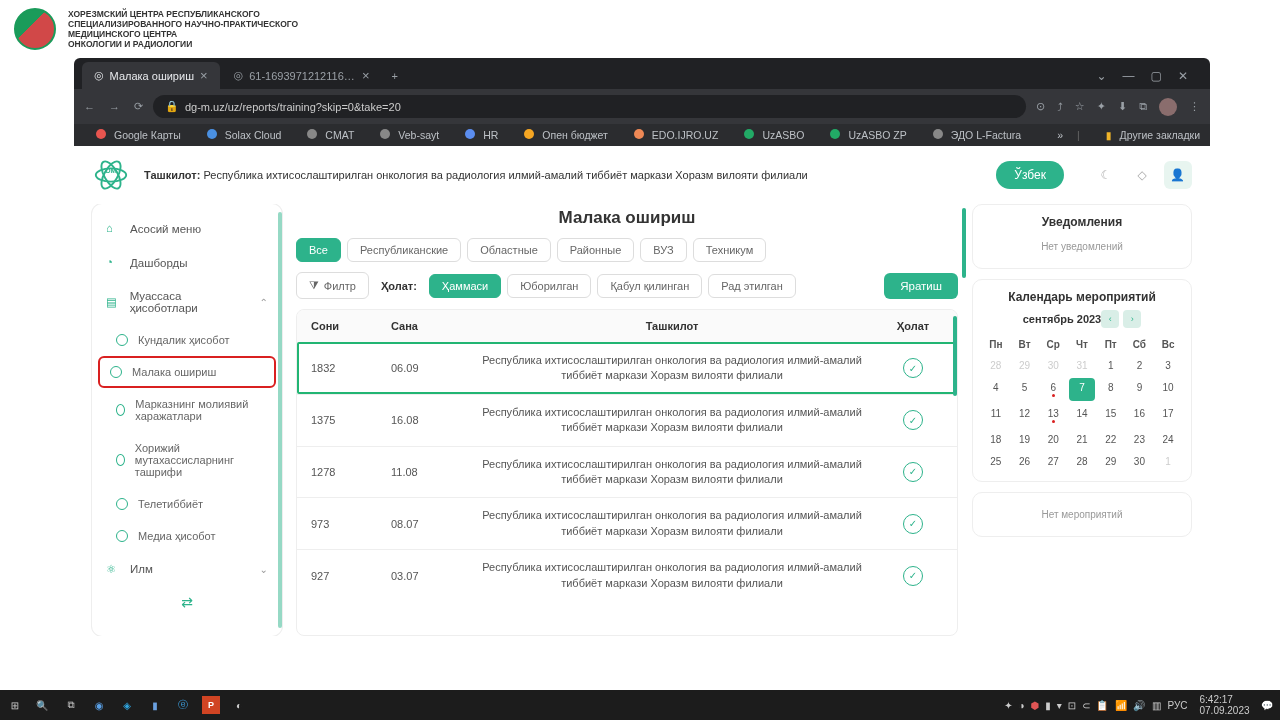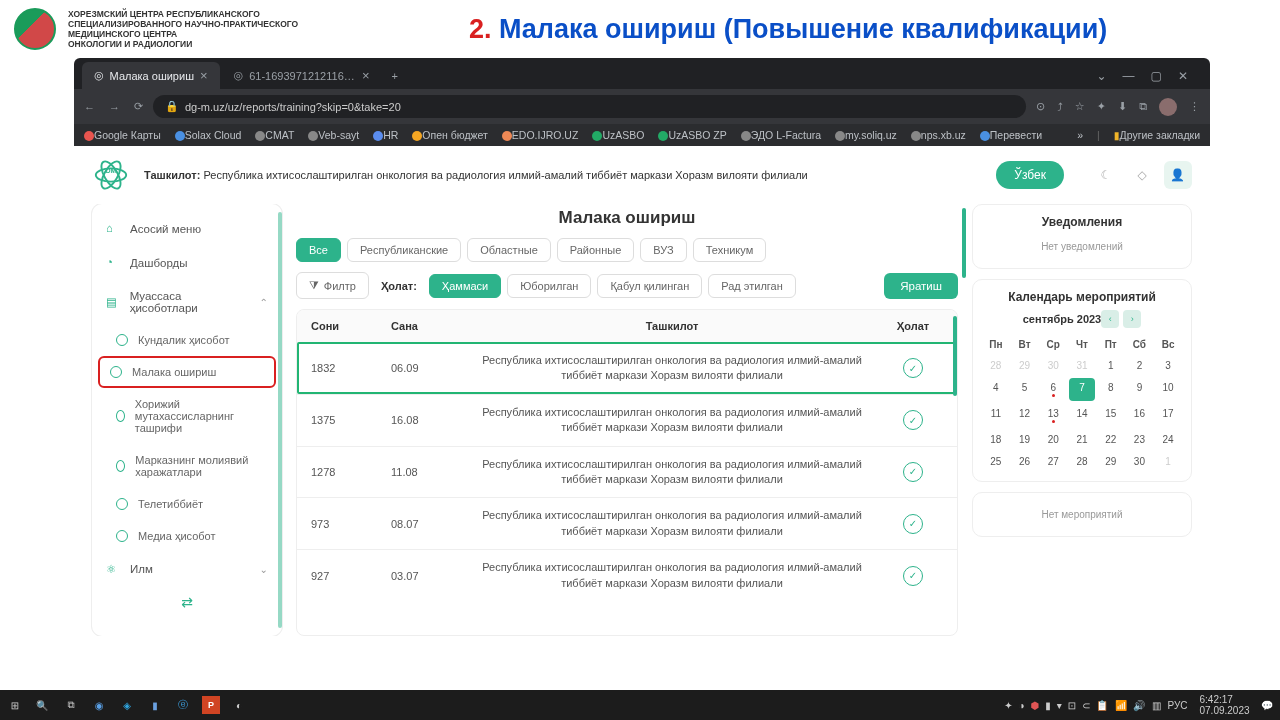--- a/index.html
+++ b/index.html
@@ -21,21 +21,21 @@
 .tab-add { color:#9aa0a6; padding:4px 8px; cursor:pointer; }
 .win-ctrl { margin-left:auto; display:flex; gap:16px; color:#9aa0a6; padding-right:14px; font-size:12px; }
 .win-ctrl span { cursor:pointer; }
 .addr-row { display:flex; align-items:center; padding:6px 10px; gap:10px; background:#35363a; }
 .nav-icons { display:flex; gap:14px; color:#9aa0a6; }
 .nav-icons span { cursor:pointer; }
 .addr-bar { flex:1; background:#202124; border-radius:14px; padding:5px 12px; display:flex; align-items:center; gap:6px; font-size:11px; }
 .ext-icons { display:flex; gap:12px; color:#9aa0a6; align-items:center; }
 .avatar { width:18px; height:18px; border-radius:50%; background:#8a6d6d; }
 .bm-row { display:flex; align-items:center; gap:14px; padding:5px 10px; background:#2b2c2f; font-size:10.5px; color:#bdc1c6; overflow:hidden; }
-.bm { display:flex; align-items:flex-end; gap:0; cursor:pointer; white-space:nowrap; }
+.bm { display:flex; align-items:flex-start; gap:8px; cursor:pointer; white-space:nowrap;margin-left:12px; }
 .bm-dot { width:10px; height:10px; border-radius:50%; display:inline-block; }
 
 
 .page { margin:0 70px 0 74px; background:#fff; height:490px; display:flex; flex-direction:column; font-size:12px; color:#333; }
 .page-header { display:flex; align-items:center; padding:10px 18px; gap:14px; }
 .app-logo { width:38px; height:38px; color:#2db38b; position:relative; }
 .info-block { font-size:11px; line-height:1.5; }
 .info-label { font-weight:600; }
 .lang-btn { margin-left:auto; background:#2db38b; color:#fff; border:none; padding:7px 18px; border-radius:18px; cursor:pointer; font-size:12px; }
 .top-icons { display:flex; gap:8px; margin-left:14px; align-items:center; }
@@ -97,24 +97,20 @@
 </style>
 </head>
 <body>
 
 <div class="slide-header">
   <div class="logo-circle"></div>
   <div class="slide-org" style="white-space:pre-line;">ХОРЕЗМСКИЙ ЦЕНТРА РЕСПУБЛИКАНСКОГО
 СПЕЦИАЛИЗИРОВАННОГО НАУЧНО-ПРАКТИЧЕСКОГО
 МЕДИЦИНСКОГО ЦЕНТРА
 ОНКОЛОГИИ И РАДИОЛОГИИ</div>
-  <div class="slide-title">
-    <span class="slide-title-num">2.</span>
-    <span>Малака ошириш (Повышение квалификации)</span>
-  </div>
 </div>
 
 <div class="browser">
   <div class="tabs-row">
     <div id="tabs-mount" style="display: flex; gap: 2px;">
         <div class="tab">
           <span>◎</span>
           <span style="overflow:hidden;text-overflow:ellipsis;white-space:nowrap;">Малака ошириш</span>
           <span class="tab-close">×</span>
         </div>
@@ -261,25 +257,25 @@
           <div class="side-item sub">
             <span class="side-circle"></span>
             <span>Кундалик ҳисобот</span>
           </div>
           <div class="side-item sub active">
             <span class="side-circle"></span>
             <span>Малака ошириш</span>
           </div>
           <div class="side-item sub">
             <span class="side-circle"></span>
+            <span>Марказнинг молиявий харажатлари</span>
+          </div>
+          <div class="side-item sub">
+            <span class="side-circle"></span>
             <span>Хорижий мутахассисларнинг ташрифи</span>
-          </div>
-          <div class="side-item sub">
-            <span class="side-circle"></span>
-            <span>Марказнинг молиявий харажатлари</span>
           </div>
           <div class="side-item sub">
             <span class="side-circle"></span>
             <span>Телетиббиёт</span>
           </div>
           <div class="side-item sub">
             <span class="side-circle"></span>
             <span>Медиа ҳисобот</span>
           </div>
           <div class="side-item">

